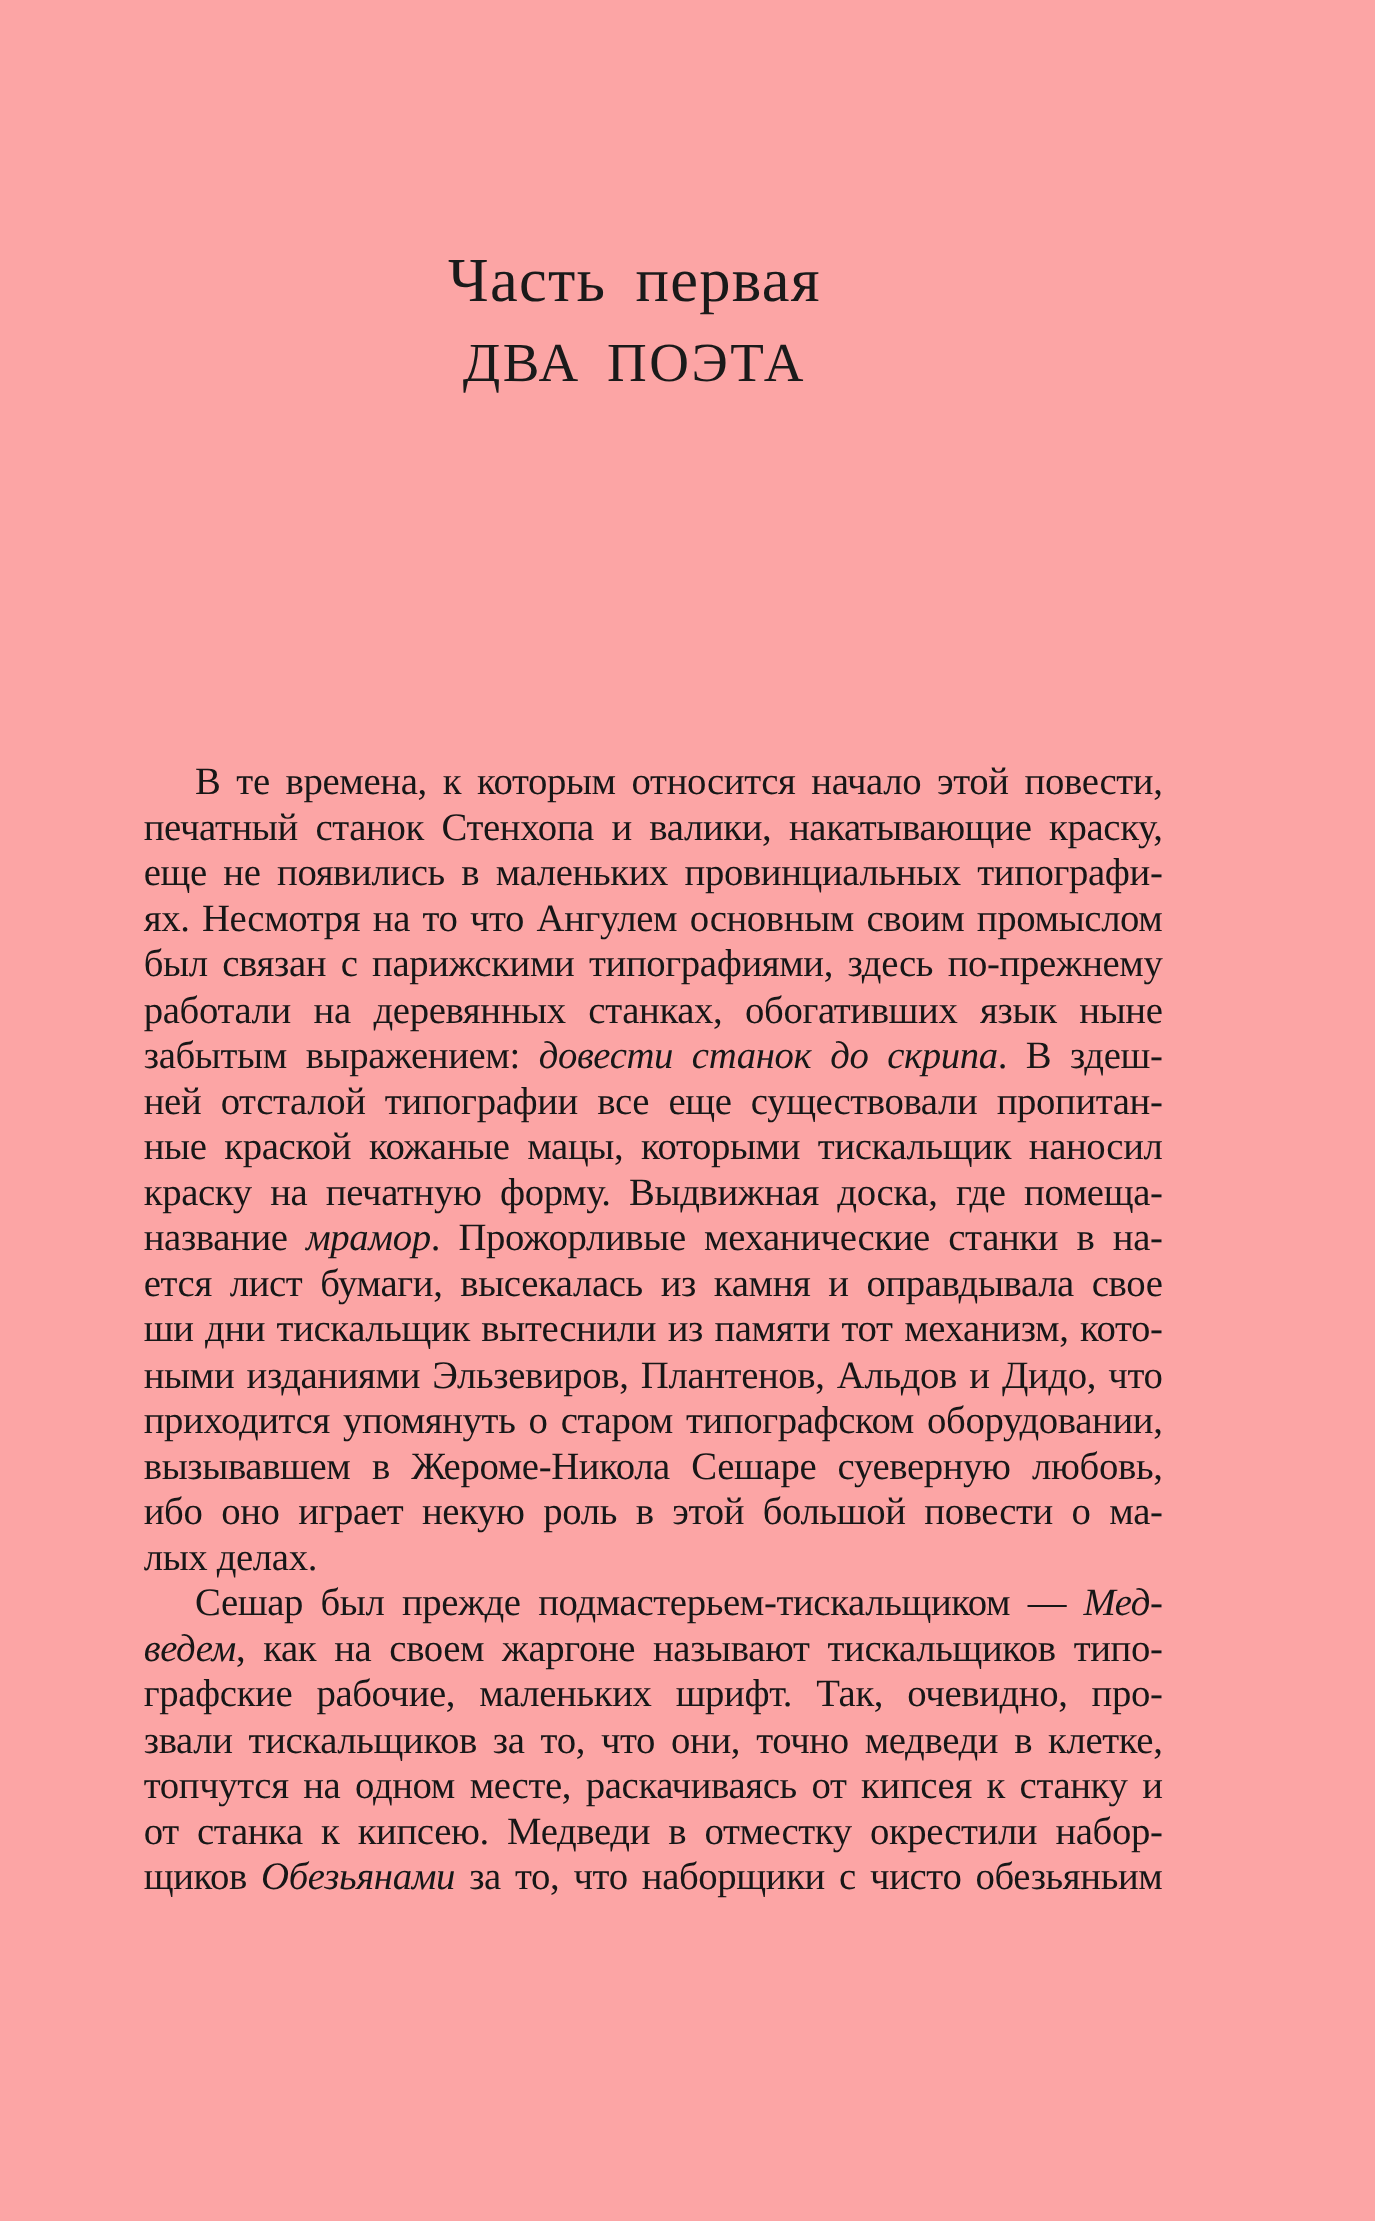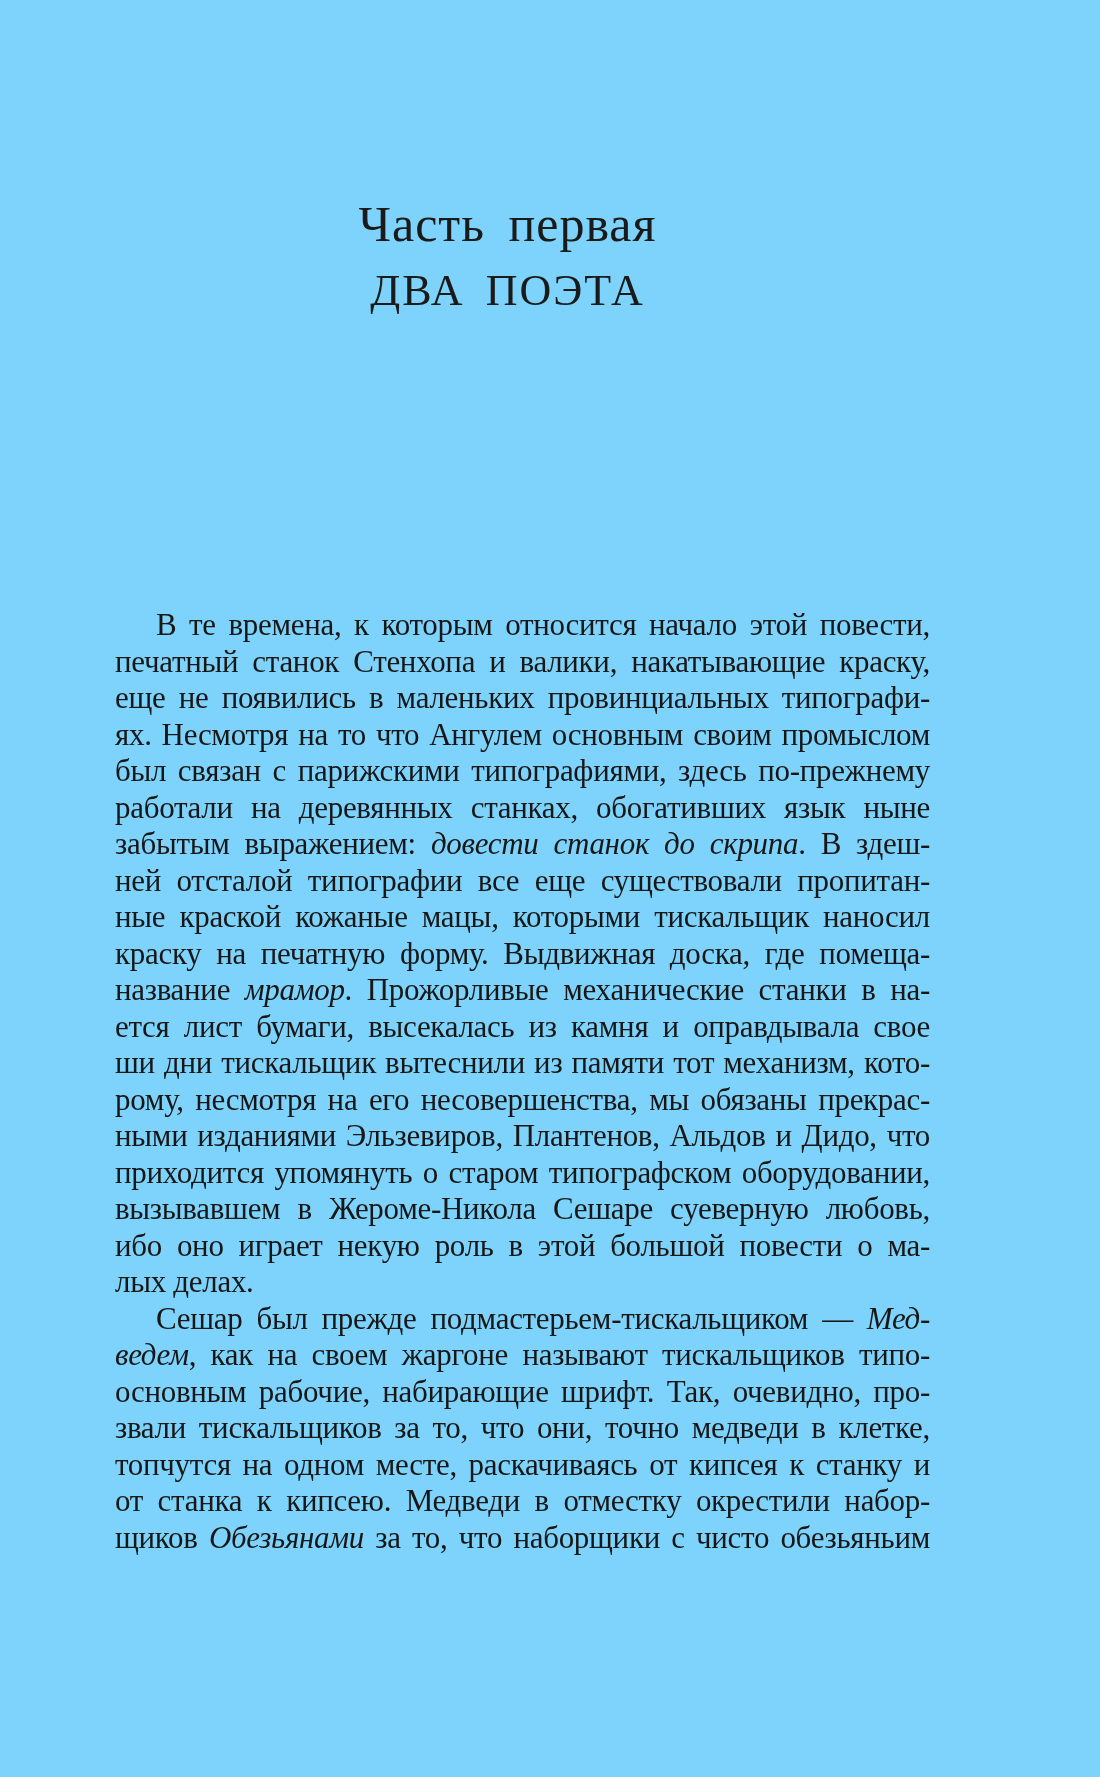--- a/index.html
+++ b/index.html
@@ -11,21 +11,21 @@
     width: 1100px;
     height: 1777px;
     position: relative;
     font-family: "Liberation Serif", "DejaVu Serif", serif;
     color: #171717;
     overflow: hidden;
   }
   .page {
     position: absolute;
     inset: 0;
-    background: #7dd3fc;
+    background: #fca5a5;
   }
   .heading {
     position: absolute;
     top: 196px;
     left: 100px;
     width: 815px;
     text-align: center;
   }
   .part-title {
     font-size: 50px;
@@ -83,28 +83,27 @@
       <div class="line"><span>ях. Несмотря на то что Ангулем основным своим промыслом</span></div>
       <div class="line"><span>был связан с парижскими типографиями, здесь по-прежнему</span></div>
       <div class="line"><span>работали на деревянных станках, обогативших язык ныне</span></div>
       <div class="line"><span>забытым выражением: </span><i>довести станок до скрипа</i><span>. В здеш-</span></div>
       <div class="line"><span>ней отсталой типографии все еще существовали пропитан-</span></div>
       <div class="line"><span>ные краской кожаные мацы, которыми тискальщик наносил</span></div>
       <div class="line"><span>краску на печатную форму. Выдвижная доска, где помеща-</span></div>
       <div class="line"><span>название </span><i>мрамор</i><span>. Прожорливые механические станки в на-</span></div>
       <div class="line"><span>ется лист бумаги, высекалась из камня и оправдывала свое</span></div>
       <div class="line"><span>ши дни тискальщик вытеснили из памяти тот механизм, кото-</span></div>
-      <div class="line"><span>рому, несмотря на его несовершенства, мы обязаны прекрас-</span></div>
       <div class="line"><span>ными изданиями Эльзевиров, Плантенов, Альдов и Дидо, что</span></div>
       <div class="line"><span>приходится упомянуть о старом типографском оборудовании,</span></div>
       <div class="line"><span>вызывавшем в Жероме-Никола Сешаре суеверную любовь,</span></div>
       <div class="line"><span>ибо оно играет некую роль в этой большой повести о ма-</span></div>
       <div class="line par-end"><span>лых делах.</span></div>
       <div class="line indent"><span>Сешар был прежде подмастерьем-тискальщиком — </span><i>Мед-</i></div>
       <div class="line"><i>ведем</i><span>, как на своем жаргоне называют тискальщиков типо-</span></div>
-      <div class="line"><span>основным рабочие, набирающие шрифт. Так, очевидно, про-</span></div>
+      <div class="line"><span>графские рабочие, маленьких шрифт. Так, очевидно, про-</span></div>
       <div class="line"><span>звали тискальщиков за то, что они, точно медведи в клетке,</span></div>
       <div class="line"><span>топчутся на одном месте, раскачиваясь от кипсея к станку и</span></div>
       <div class="line"><span>от станка к кипсею. Медведи в отместку окрестили набор-</span></div>
       <div class="line"><span>щиков </span><i>Обезьянами</i><span> за то, что наборщики с чисто обезьяньим</span></div>
     </div>
 
 </div>
 
 </body></html>

